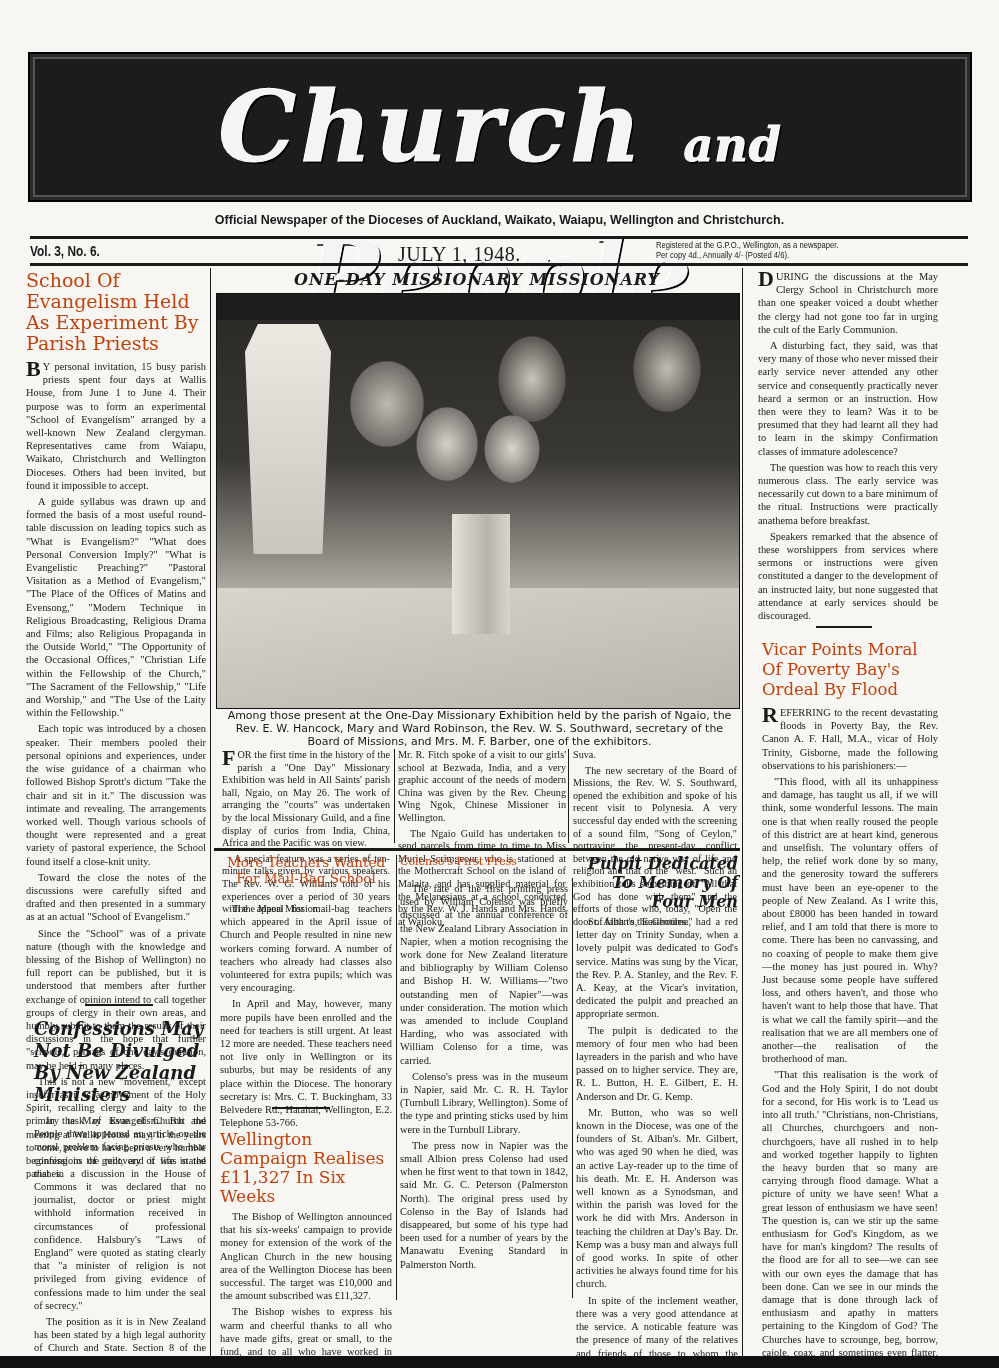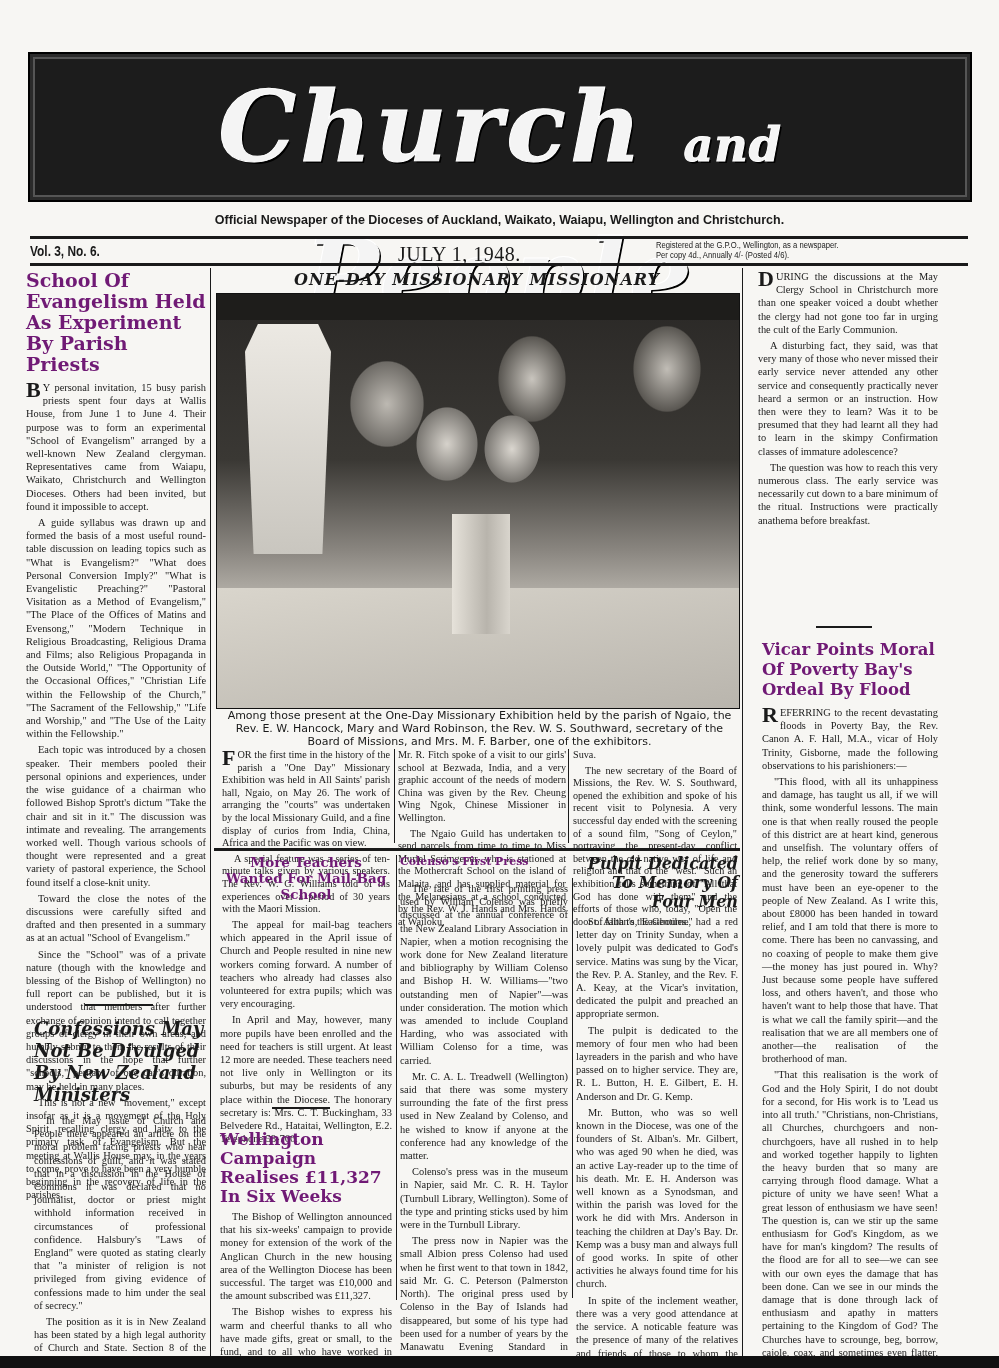--- a/index.html
+++ b/index.html
@@ -11,21 +11,21 @@
   .subtitle{left:0;width:999px;top:213px;text-align:center;font-family:"Liberation Sans",sans-serif;font-weight:bold;font-size:12.5px;letter-spacing:0px;}
   .rule-thick{height:3px;background:#1a1a1a;}
   .dateline{top:243px;left:30px;width:938px;height:22px;font-size:14px;}
   .vol{position:absolute;left:0;top:0;font-family:"Liberation Sans",sans-serif;font-weight:bold;font-size:14px;transform:scaleX(0.85);transform-origin:left;}
   .date{position:absolute;left:368px;top:0;font-size:20px;letter-spacing:0.5px;}
   .reg{position:absolute;left:626px;top:-3px;font-family:"Liberation Sans",sans-serif;font-size:8.5px;line-height:10px;transform:scaleX(0.9);transform-origin:left;}
   .col{position:absolute;font-size:10.4px;line-height:13.2px;text-align:justify;hyphens:auto;}
   .col p{margin:0 0 3px 0;text-indent:12px;}
   .col p.first{text-indent:0;}
   .dropcap{font-size:22px;line-height:18px;float:left;margin-right:2px;font-weight:bold;}
-  .hd{font-weight:bold;font-family:"DejaVu Serif",serif;color:#701a75;}
+  .hd{font-weight:normal;font-family:"DejaVu Serif",serif;color:#c2410c;}
   .hd-italic{font-weight:bold;font-style:italic;font-family:"DejaVu Serif",serif;}
   .vline{position:absolute;width:1px;background:#1a1a1a;}
   .short-rule{position:absolute;height:2px;background:#1a1a1a;}
   .photo{position:absolute;left:216px;top:293px;width:522px;height:414px;background:
      radial-gradient(ellipse 60px 70px at 170px 110px,#bdb9b2 0%,#6e6b66 60%,transparent 62%),
      radial-gradient(ellipse 50px 60px at 230px 150px,#d6d2cb 0%,#7a7772 60%,transparent 62%),
      radial-gradient(ellipse 45px 55px at 295px 155px,#dad6cf 0%,#7a7772 60%,transparent 62%),
      radial-gradient(ellipse 55px 70px at 315px 85px,#c9c5be 0%,#5a5752 60%,transparent 62%),
      radial-gradient(ellipse 55px 70px at 450px 75px,#c1bdb6 0%,#5a5752 60%,transparent 62%),
      linear-gradient(180deg,#2a2826 0%,#3a3834 40%,#8a8680 62%,#c9c5bd 78%,#dcd8d0 100%);
@@ -115,39 +115,39 @@
   <div class="hd" style="font-size:17px;line-height:19px;text-align:left;margin-bottom:4px;">Wellington Campaign Realises £11,327 In Six Weeks</div>
   <p>The Bishop of Wellington announced that his six-weeks' campaign to provide money for extension of the work of the Anglican Church in the new housing area of the Wellington Diocese has been successful. The target was £10,000 and the amount subscribed was £11,327.</p>
   <p>The Bishop wishes to express his warm and cheerful thanks to all who have made gifts, great or small, to the fund, and to all who have worked in support of the campaign.</p>
 </div>
 
 <div class="vline" style="left:396px;top:855px;height:445px;"></div>
 
 <div class="col" style="left:400px;top:854px;width:168px;">
   <div class="hd" style="font-size:11px;line-height:16px;text-align:left;margin-bottom:12px;">Colenso's First Press</div>
   <p>The fate of the first printing press used by William Colenso was briefly discussed at the annual conference of the New Zealand Library Association in Napier, when a motion recognising the work done for New Zealand literature and bibliography by William Colenso and Bishop H. W. Williams—"two outstanding men of Napier"—was under consideration. The motion which was amended to include Coupland Harding, who was associated with William Colenso for a time, was carried.</p>
-  <p>Mr. C. A. L. Treadwell (Wellington) said that there was some mystery surrounding the fate of the first press used in New Zealand by Colenso, and he wished to know if anyone at the conference had any knowledge of the matter.</p>
   <p>Colenso's press was in the museum in Napier, said Mr. C. R. H. Taylor (Turnbull Library, Wellington). Some of the type and printing sticks used by him were in the Turnbull Library.</p>
   <p>The press now in Napier was the small Albion press Colenso had used when he first went to that town in 1842, said Mr. G. C. Peterson (Palmerston North). The original press used by Colenso in the Bay of Islands had disappeared, but some of his type had been used for a number of years by the Manawatu Evening Standard in Palmerston North.</p>
 </div>
 
 <div class="vline" style="left:572px;top:878px;height:420px;"></div>
 
 <div class="col" style="left:576px;top:854px;width:162px;">
   <div class="hd-italic" style="font-size:16px;line-height:19px;text-align:right;margin-bottom:4px;">Pulpit Dedicated To Memory Of Four Men</div>
   <p>St. Alban's, Eastbourne, had a red letter day on Trinity Sunday, when a lovely pulpit was dedicated to God's service. Matins was sung by the Vicar, the Rev. P. A. Stanley, and the Rev. F. A. Keay, at the Vicar's invitation, dedicated the pulpit and preached an appropriate sermon.</p>
   <p>The pulpit is dedicated to the memory of four men who had been layreaders in the parish and who have passed on to higher service. They are, R. L. Button, H. E. Gilbert, E. H. Anderson and Dr. G. Kemp.</p>
   <p>Mr. Button, who was so well known in the Diocese, was one of the founders of St. Alban's. Mr. Gilbert, who was aged 90 when he died, was an active Lay-reader up to the time of his death. Mr. E. H. Anderson was well known as a Synodsman, and within the parish was loved for the work he did with Mrs. Anderson in teaching the children at Day's Bay. Dr. Kemp was a busy man and always full of good works. In spite of other activities he always found time for his church.</p>
   <p>In spite of the inclement weather, there was a very good attendance at the service. A noticable feature was the presence of many of the relatives and friends of those to whom the pulpit was dedicated. It is a splendid piece of work which will enhance the simple beauty of St. Alban's. It was made and carved by Mr. A. E. Shank, of Plimmerton.</p>
 </div>
 
 <div class="col" style="left:758px;top:270px;width:180px;">
   <p class="first"><span class="dropcap">D</span><span>URING the discussions at the May Clergy School in Christchurch more than one speaker voiced a doubt whether the clergy had not gone too far in urging the cult of the Early Communion.</span></p>
   <p>A disturbing fact, they said, was that very many of those who never missed their early service never attended any other service and consequently practically never heard a sermon or an instruction. How then were they to learn? Was it to be presumed that they had learnt all they had to learn in the skimpy Confirmation classes of immature adolescence?</p>
   <p>The question was how to reach this very numerous class. The early service was necessarily cut down to a bare minimum of the ritual. Instructions were practically anathema before breakfast.</p>
+  <p>Speakers remarked that the absence of these worshippers from services where sermons or instructions were given constituted a danger to the development of an instructed laity, but none suggested that attendance at early services should be discouraged.</p>
 </div>
 <div class="short-rule" style="left:816px;top:626px;width:56px;"></div>
 
 <div class="col" style="left:762px;top:640px;width:176px;">
   <div class="hd" style="font-size:16.5px;line-height:20px;text-align:left;margin-bottom:6px;">Vicar Points Moral Of Poverty Bay's Ordeal By Flood</div>
   <p class="first"><span class="dropcap">R</span><span>EFERRING to the recent devastating floods in Poverty Bay, the Rev. Canon A. F. Hall, M.A., vicar of Holy Trinity, Gisborne, made the following observations to his parishioners:—</span></p>
   <p>"This flood, with all its unhappiness and damage, has taught us all, if we will think, some wonderful lessons. The main one is that when really roused the people of this district are at heart kind, generous and unselfish. The voluntary offers of help, the relief work done by so many, and the generosity toward the sufferers must have been an eye-opener to the people of New Zealand. As I write this, about £8000 has been handed in toward relief, and I am told that there is more to come. There has been no canvassing, and no coaxing of people to make them give—the money has just poured in. Why? Just because some people have suffered loss, and others haven't, and those who haven't want to help those that have. That is what we call the family spirit—and the realisation that we are all members one of another—the realisation of the brotherhood of man.</p>
   <p>"That this realisation is the work of God and the Holy Spirit, I do not doubt for a second, for His work is to 'Lead us into all truth.' "Christians, non-Christians, all Churches, churchgoers and non-churchgoers, have all rushed in to help and worked together happily to lighten the heavy burden that so many are carrying through flood damage. What a picture of unity we have seen! What a great lesson of enthusiasm we have seen! The question is, can we stir up the same enthusiasm for God's Kingdom, as we have for man's kingdom? The results of the flood are for all to see—we can see with our own eyes the damage that has been done. Can we see in our minds the damage that is done through lack of enthusiasm and apathy in matters pertaining to the Kingdom of God? The Churches have to scrounge, beg, borrow, cajole, coax, and sometimes even flatter, people into supporting the work of God. Missions are looked on as an extra for cranks only, and one must never say anything that might hurt people's feelings, or they might withdraw the support they already do give. With the lesson of the flood before us, anything like niggardly giving toward the work of God seems to me at any rate more than thoughtless."</p>
 </div>
 

